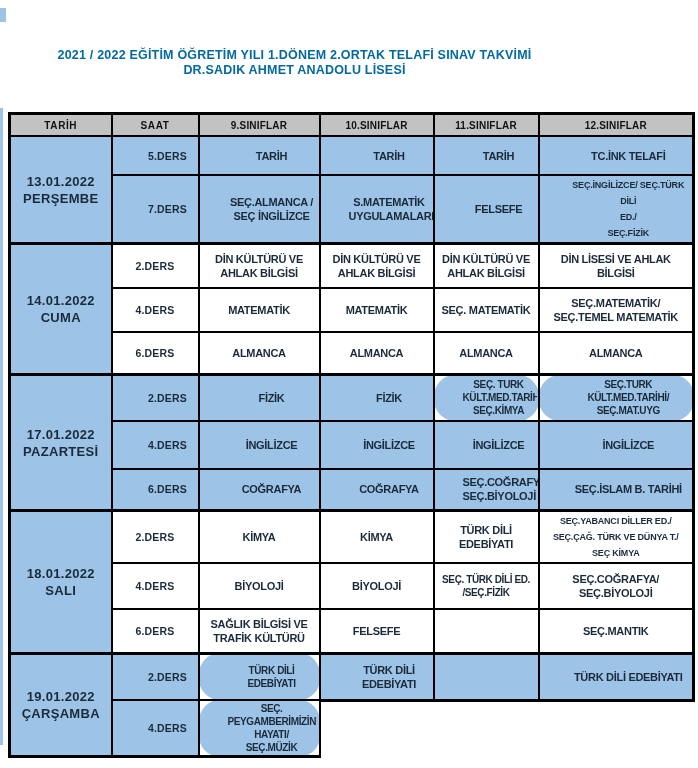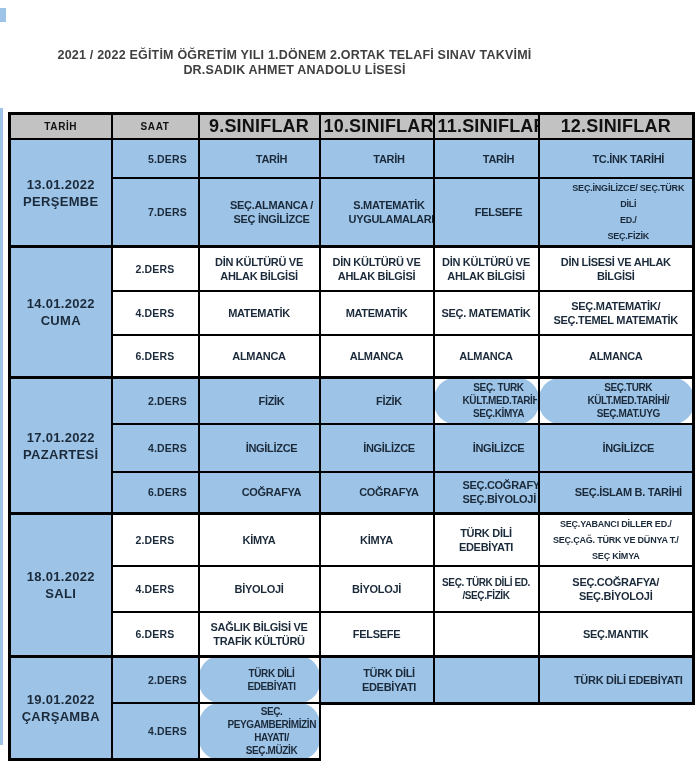--- a/index.html
+++ b/index.html
@@ -7,36 +7,36 @@
   }
   html,body{margin:0;padding:0;}
   body{
     width:698px;height:768px;background:#ffffff;position:relative;overflow:hidden;
     font-family:"Liberation Sans", sans-serif; color:var(--text);
   }
   .artifact-corner{position:absolute;left:0;top:8px;width:6px;height:14px;background:var(--blue);}
   .artifact-strip{position:absolute;left:0;top:108px;width:3px;height:637px;background:var(--blue);}
   .title{
     position:absolute;left:0;top:48px;width:589px;text-align:center;
-    font-weight:bold;font-size:12.5px;line-height:15px;color:#404040;letter-spacing:.2px;
+    font-weight:bold;font-size:12.5px;line-height:15px;color:#0369a1;letter-spacing:.2px;
     white-space:pre-line;
   }
   table.schedule{
     position:absolute;left:8px;top:112px;width:684px;
     border-collapse:collapse;table-layout:fixed;
   }
   col.c-date{width:102px;} col.c-saat{width:87px;} col.c-g9{width:121px;}
   col.c-g10{width:114px;} col.c-g11{width:105px;} col.c-g12{width:155px;}
   th,td{
     border:2px solid var(--line); padding:1px 3px; text-align:center; vertical-align:middle;
     font-weight:bold; overflow:hidden; white-space:pre-line; color:var(--text);
   }
   th{background:var(--gray); color:#111; border-top-width:3px; height:18px;}
   .th-small{font-size:10px; letter-spacing:.6px;}
-  .th-grade{font-size:18px; letter-spacing:.2px;}
+  .th-grade{font-size:10px; letter-spacing:.2px;}
   td.date{background:var(--blue); font-size:13px; line-height:17px; letter-spacing:.3px;}
   td.saat{font-size:10.5px; letter-spacing:.2px;}
   td.subject{font-size:11px; line-height:14px; letter-spacing:-0.3px;}
   td.subject.mid{font-size:10px; line-height:13px; letter-spacing:-0.4px;border-radius:21px;}
   td.subject.small{font-size:9px; line-height:16px; letter-spacing:-0.2px;}
   td.blue{background:var(--blue);padding-left:28px;} td.white{background:#ffffff;}
   .left-edge{border-left-width:3px;} .right-edge{border-right-width:3px;}
   .bottom-edge{border-bottom-width:3px;} .block-top{border-top-width:3px;}
 </style>
 </head>
@@ -68,21 +68,21 @@
     </tr>
   </thead>
   <tbody>
       <tr style="height: 39px;">
         <td class="date left-edge" rowspan="2">13.01.2022
 PERŞEMBE</td>
         <td class="saat blue">5.DERS</td>
         <td class="subject blue">TARİH</td>
         <td class="subject blue">TARİH</td>
         <td class="subject blue">TARİH</td>
-        <td class="subject blue right-edge">TC.İNK TARİHİ</td>
+        <td class="subject blue right-edge">TC.İNK TELAFİ</td>
       </tr>
       <tr style="height: 43px;">
         <td class="saat blue">7.DERS</td>
         <td class="subject blue">SEÇ.ALMANCA  /
 SEÇ İNGİLİZCE</td>
         <td class="subject blue">S.MATEMATİK
 UYGULAMALARI</td>
         <td class="subject blue">FELSEFE</td>
         <td class="subject blue small right-edge">SEÇ.İNGİLİZCE/  SEÇ.TÜRK DİLİ
 ED./

